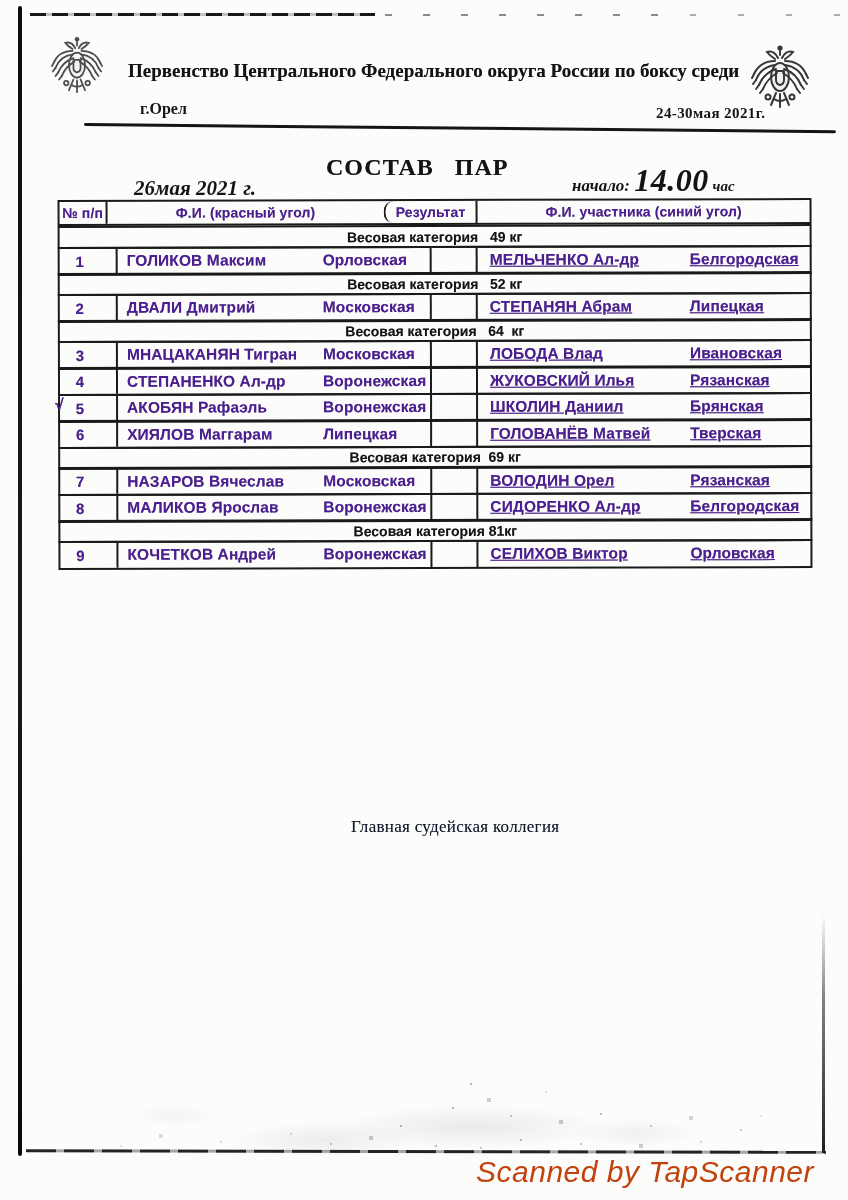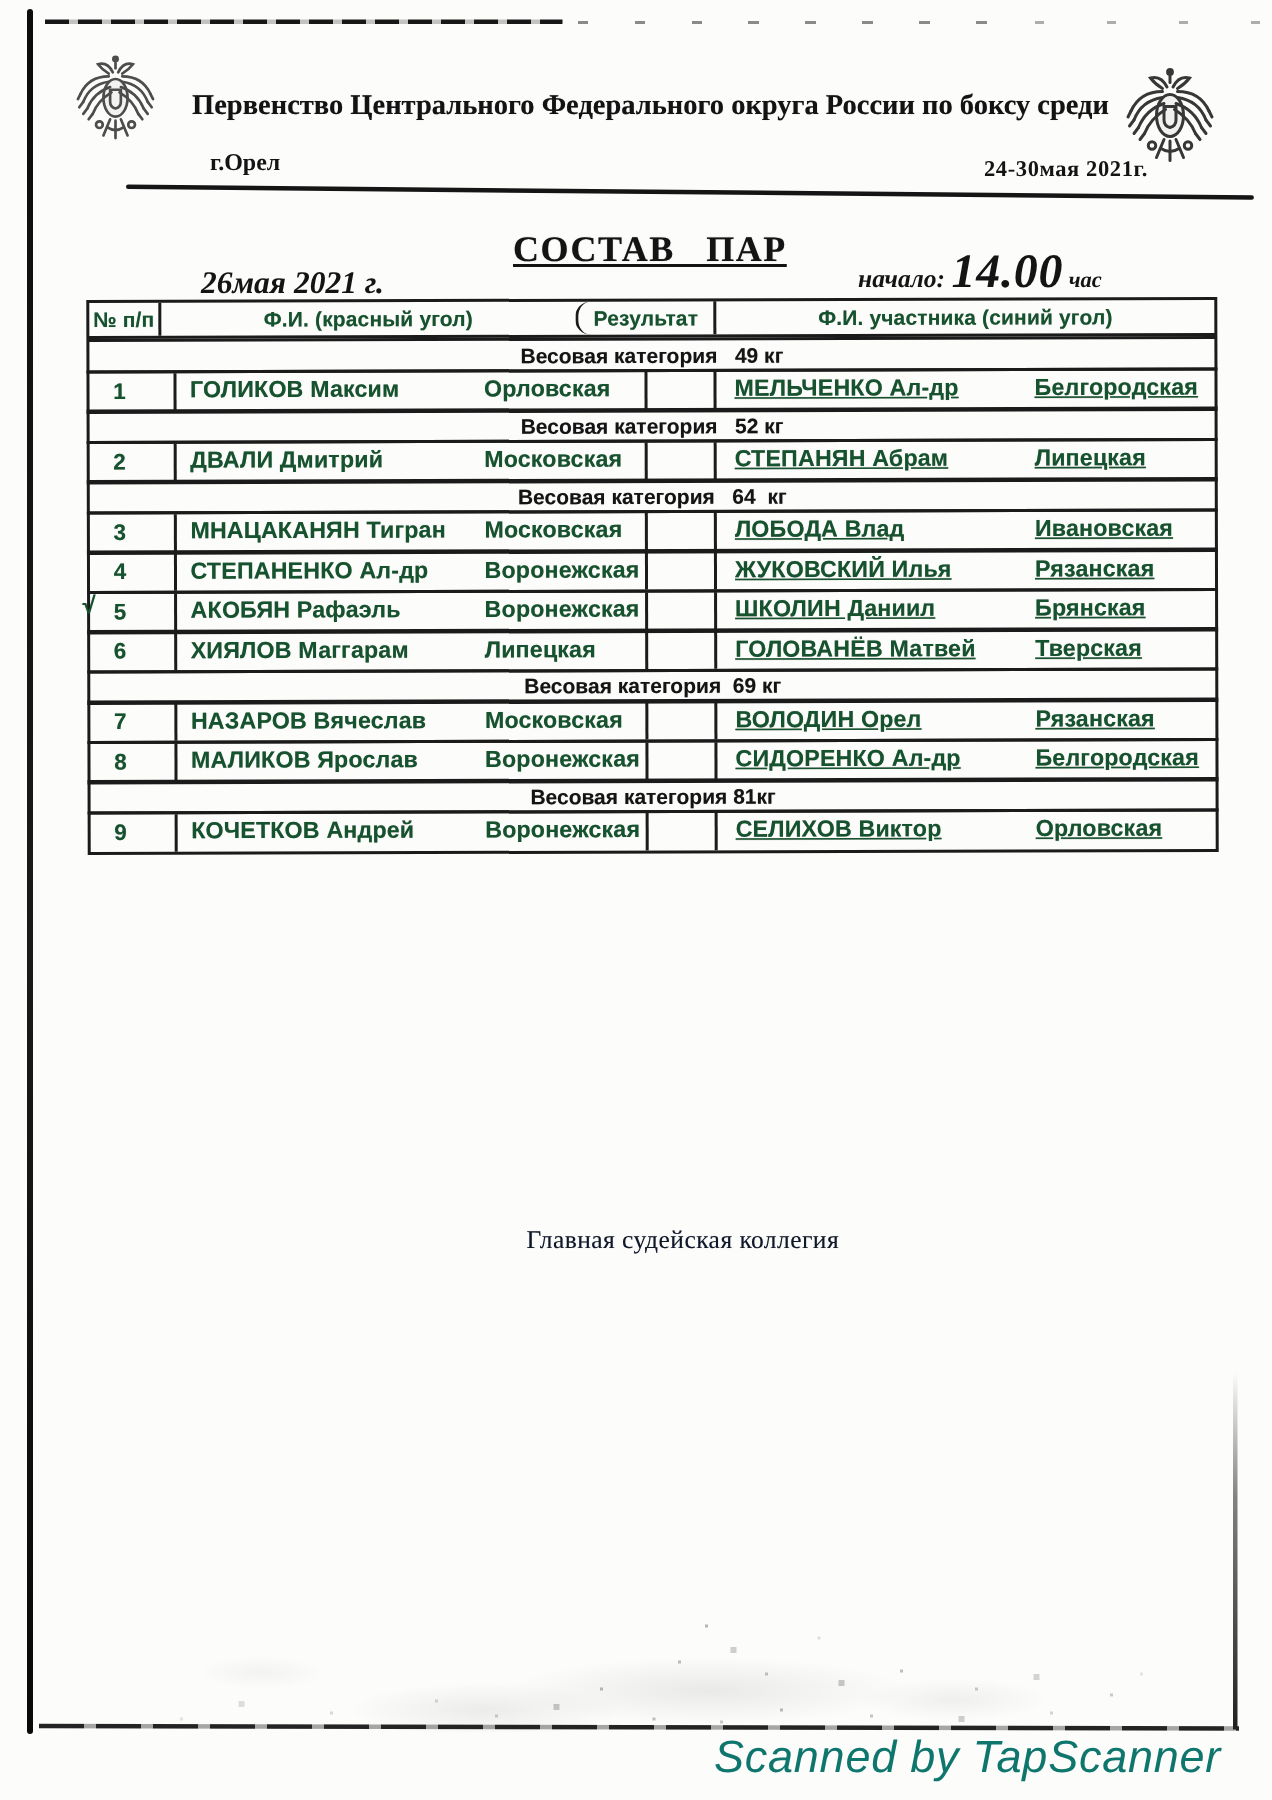--- a/index.html
+++ b/index.html
@@ -29,32 +29,32 @@
 
   
   .title{position:absolute;left:128px;top:57px;width:615px;text-align:left;
     font:700 19px/1.5 "Liberation Serif",serif;color:#131313;text-shadow:0 0 .5px rgba(0,0,0,.45);}
   .city{position:absolute;left:140px;top:100px;font:700 16px "Liberation Serif",serif;}
   .rule{position:absolute;left:84px;top:123px;width:752px;height:3px;background:#151515;
     border-radius:2px;transform:rotate(.55deg);transform-origin:left center;}
   .dates{position:absolute;left:656px;top:105px;font:700 15px "Liberation Serif",serif;letter-spacing:.4px;}
 
   .event-date{position:absolute;left:134px;top:176px;font:italic 700 21px "Liberation Serif",serif;}
-  .comp-title{position:absolute;left:342px;top:154px;font:700 24px "Liberation Serif",serif;
-    letter-spacing:1px;word-spacing:14px;text-shadow:0 0 .6px rgba(0,0,0,.5);text-decoration:underline;}
+  .comp-title{position:absolute;left:326px;top:154px;font:700 24px "Liberation Serif",serif;
+    letter-spacing:1px;word-spacing:14px;text-shadow:0 0 .6px rgba(0,0,0,.5);}
   .start{position:absolute;left:572px;top:162px;font:italic 700 17px "Liberation Serif",serif;white-space:nowrap;}
   .start .start-time{font-size:32px;letter-spacing:.5px;}
   .start .start-unit{font-size:15px;}
 
   
   .pairs-table{position:absolute;left:58px;top:199px;width:754px;transform:rotate(-.15deg);}
   .t-row{display:flex;border:2.5px solid #1b1b1b;margin-top:-2.5px;align-items:stretch;background:transparent;}
   .t-row:first-child{margin-top:0;}
   .cell{display:flex;align-items:center;border-left:2.5px solid #1b1b1b;box-sizing:border-box;
-    font-weight:700;color:#14532d;letter-spacing:.1px;text-shadow:0 0 .5px rgba(10,10,10,.4);}
+    font-weight:700;color:#4c1d95;letter-spacing:.1px;text-shadow:0 0 .5px rgba(10,10,10,.4);}
   .cell:first-child{border-left:none;}
   .header-row{height:22px;}
   .header-row .cell{justify-content:center;font-size:14px;}
   .h-no{width:46px;}
   .h-red{width:278px;}
   .h-result{width:92px;border-radius:10px;}
   .h-blue{flex:1;}
   .cat-row{height:19px;}
   .cat-cell{flex:1;display:flex;justify-content:center;align-items:center;
     font-weight:700;font-size:14px;white-space:pre;text-shadow:0 0 .5px rgba(10,10,10,.4);}
@@ -83,21 +83,21 @@
       430px 28px 0 rgba(0,0,0,.28), 448px 44px 0 1px rgba(0,0,0,.18), 412px 52px 0 rgba(0,0,0,.25),
       470px 60px 0 rgba(0,0,0,.22), 520px 66px 0 1px rgba(0,0,0,.2), 560px 58px 0 rgba(0,0,0,.25),
       610px 70px 0 rgba(0,0,0,.2), 650px 62px 0 1px rgba(0,0,0,.16), 700px 74px 0 rgba(0,0,0,.2),
       360px 70px 0 rgba(0,0,0,.26), 330px 82px 0 1px rgba(0,0,0,.2), 290px 88px 0 rgba(0,0,0,.18),
       250px 78px 0 rgba(0,0,0,.15), 180px 86px 0 rgba(0,0,0,.14), 120px 80px 0 1px rgba(0,0,0,.12),
       480px 84px 0 rgba(0,0,0,.25), 540px 88px 0 rgba(0,0,0,.22), 600px 90px 0 1px rgba(0,0,0,.18),
       395px 90px 0 rgba(0,0,0,.24), 440px 92px 0 rgba(0,0,0,.2), 505px 36px 0 rgba(0,0,0,.12),
       660px 86px 0 rgba(0,0,0,.16), 720px 60px 0 rgba(0,0,0,.1), 80px 90px 0 rgba(0,0,0,.1);}
 
   .watermark{position:absolute;right:34px;top:1155px;font:italic 400 30px "Liberation Sans",sans-serif;
-    color:#0f766e;letter-spacing:.5px;}
+    color:#c2410c;letter-spacing:.5px;}
 </style>
 </head>
 <body>
 
 <svg width="0" height="0" style="position:absolute">
   <symbol id="eagle" viewBox="0 0 64 76">
     <g fill="none" stroke="#1c1c1c" stroke-width="2" stroke-linecap="round">
       <circle cx="32" cy="7" r="2.6" fill="#1c1c1c" stroke="none"></circle>
       <path d="M32 10 v4"></path>
       <path d="M30 17 Q26 9 19 11 Q22 15 27 18"></path>

